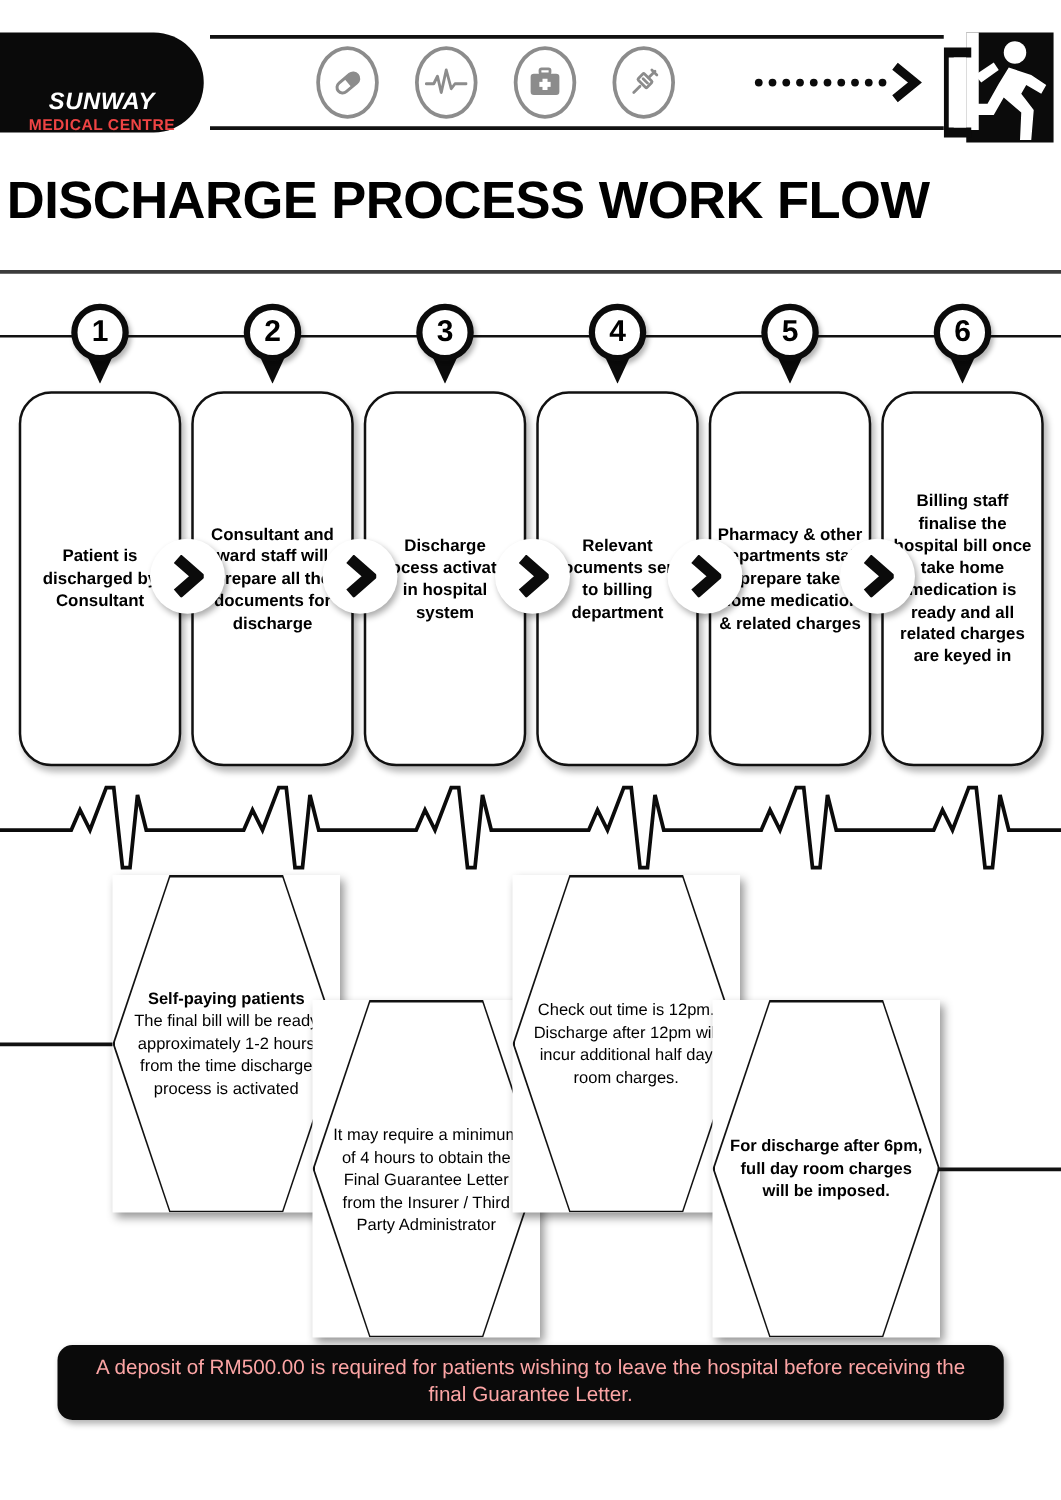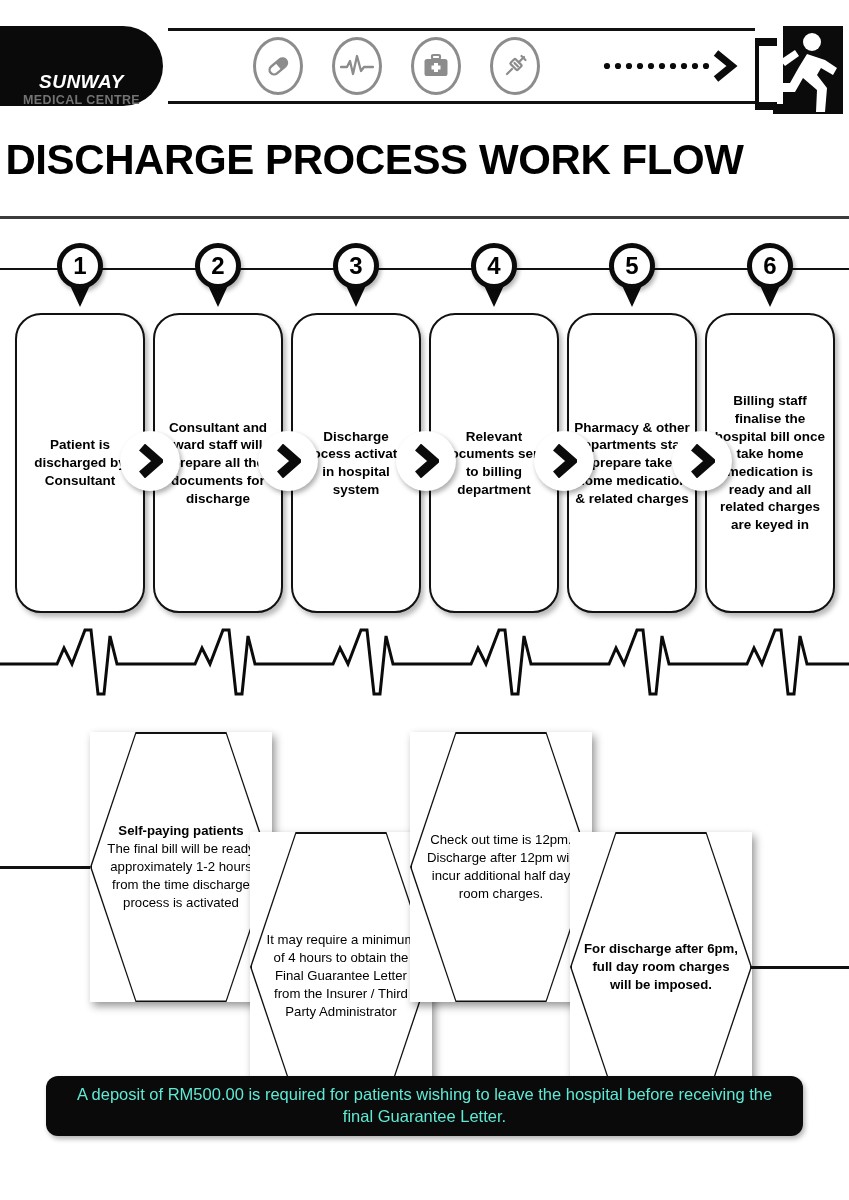--- a/index.html
+++ b/index.html
@@ -15,21 +15,21 @@
   #logo-badge{
     position:absolute;left:0;top:14px;width:163px;height:80px;
     background:#0a0a0a;border-radius:0 40px 40px 0;
     display:flex;flex-direction:column;align-items:center;justify-content:flex-end;
   }
   #logo-badge .l1{
     color:#fff;font-weight:bold;font-style:italic;font-size:19px;
     letter-spacing:.5px;line-height:1;
   }
   #logo-badge .l2{
-    color:#737373;font-weight:bold;font-size:12.5px;letter-spacing:.4px;
+    color:#ef4444;font-weight:bold;font-size:12.5px;letter-spacing:.4px;
     line-height:1;margin-top:3px;
   }
 
   #header-track{
     position:absolute;left:163px;top:14px;width:592px;height:80px;
   }
   #header-track .rail{position:absolute;left:5px;width:587px;height:3px;background:#111;}
   #header-track .rail.top{top:2px;}
   #header-track .rail.bot{bottom:2px;}
 
@@ -96,21 +96,21 @@
     background:#fff;
     box-shadow:2px 3px 5px rgba(0,0,0,.33);
     display:flex;align-items:center;justify-content:center;z-index:5;
   }
   .chev svg{display:block;}
 
   
   #ecg{position:absolute;left:0;top:622px;width:849px;height:80px;}
 
   
-  #hexes{position:absolute;left:0;top:700px;width:701px;height:350px;}
+  #hexes{position:absolute;left:0;top:668px;width:701px;height:350px;}
   .hex{
     position:absolute;width:182px;
     background:#fff;
     filter:drop-shadow(3px 4px 4px rgba(0,0,0,.42));
   }
   .hex .shape{
     position:absolute;left:0;top:0;width:100%;height:100%;
     background:#111;
     clip-path:polygon(25% 0%,75% 0%,100% 50%,75% 100%,25% 100%,0% 50%);
   }
@@ -129,21 +129,21 @@
   .hex-link{position:absolute;height:3px;background:#111;}
 
   
   #footer-banner{
     position:absolute;left:46px;top:1076px;width:757px;height:60px;
     background:#0a0a0a;border-radius:12px;
     box-shadow:2px 3px 5px rgba(0,0,0,.3);
     display:flex;align-items:center;justify-content:center;
   }
   #footer-banner .ft{
-    color:#5eead4;font-size:16.5px;line-height:1.33;text-align:center;padding:0 16px;
+    color:#fca5a5;font-size:16.5px;line-height:1.33;text-align:center;padding:0 16px;
   }
 </style>
 </head>
 <body>
 
 <div id="header">
 
   <div id="logo-badge">
     <div class="l1">SUNWAY</div>
     <div class="l2">MEDICAL CENTRE</div>

